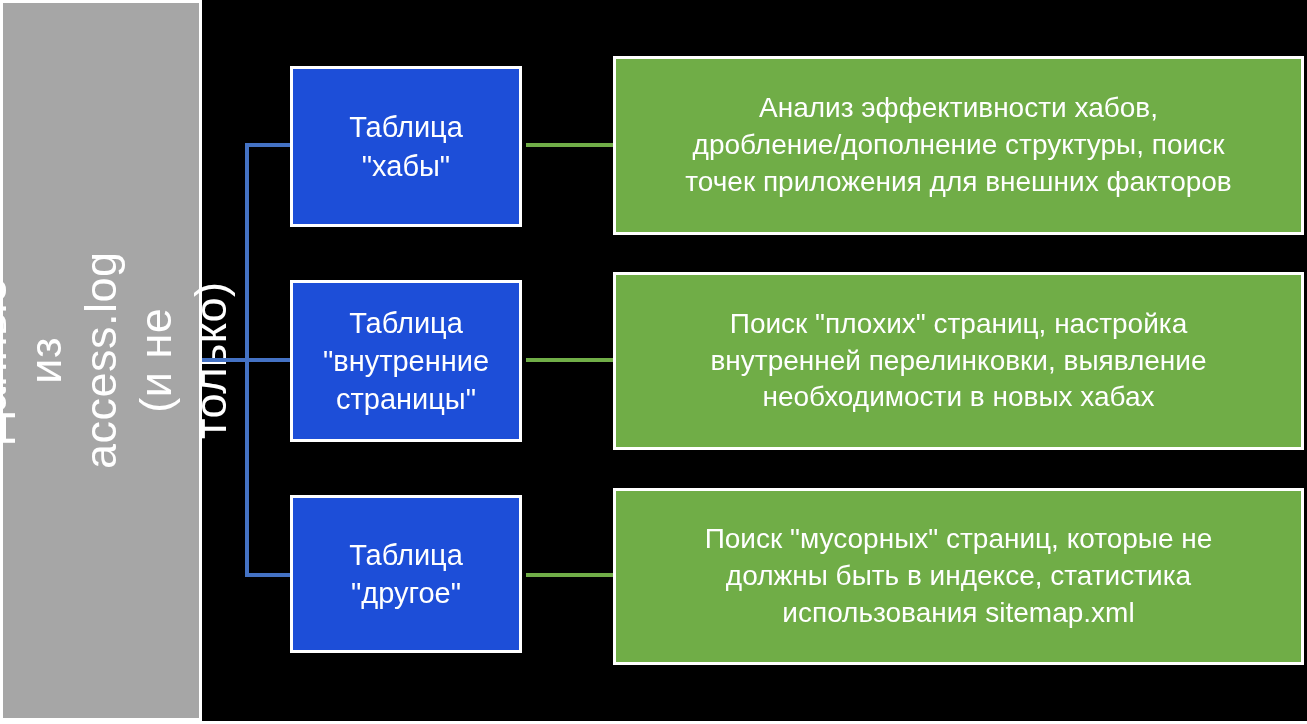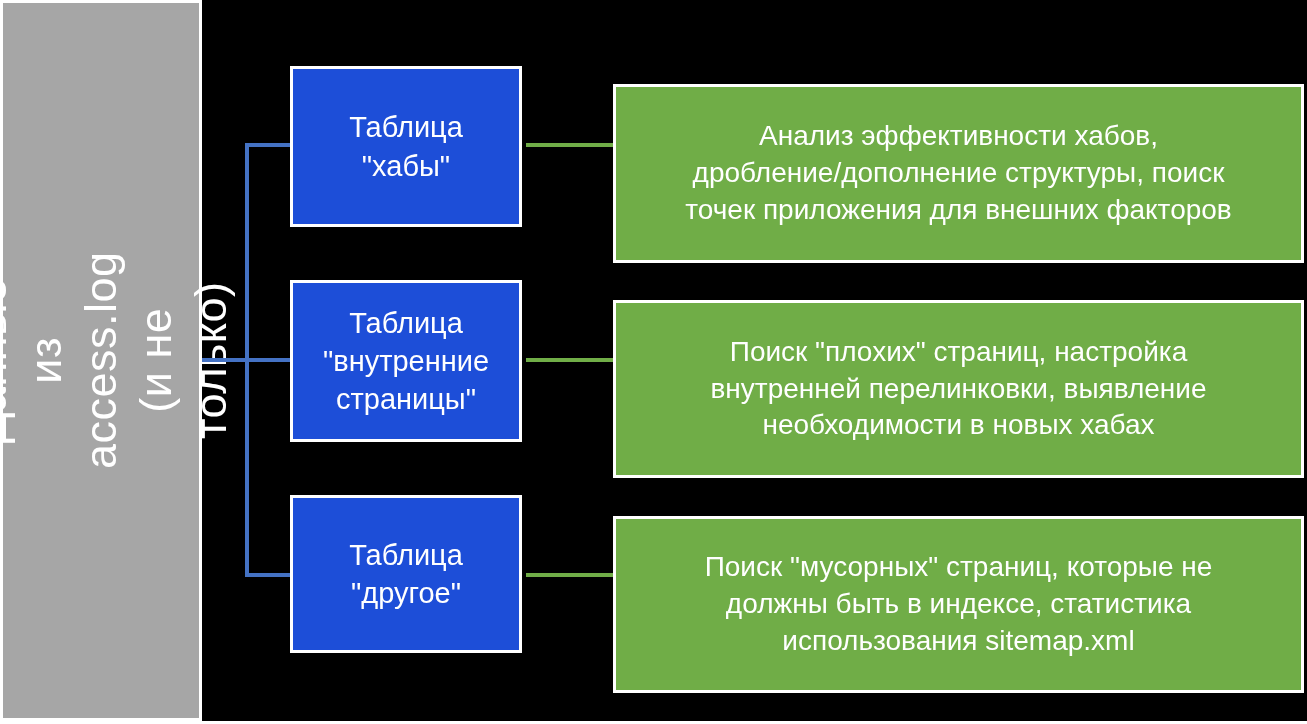--- a/index.html
+++ b/index.html
@@ -59,21 +59,20 @@
     font-size: 29px;
     line-height: 1.32;
   }
   .desc-box {
     left: 613px;
     width: 691px;
     background: #70AD47;
     font-size: 28px;
     line-height: 1.32;
     padding: 4px 10px;
-    margin-top: 28px;
   }
   .table-box.b1 { top: 66px;  height: 161px; }
   .table-box.b2 { top: 280px; height: 162px; }
   .table-box.b3 { top: 495px; height: 158px; }
   .desc-box.g1  { top: 56px;  height: 179px; }
   .desc-box.g2  { top: 272px; height: 178px; }
   .desc-box.g3  { top: 488px; height: 177px; }
 
   
   .line {

